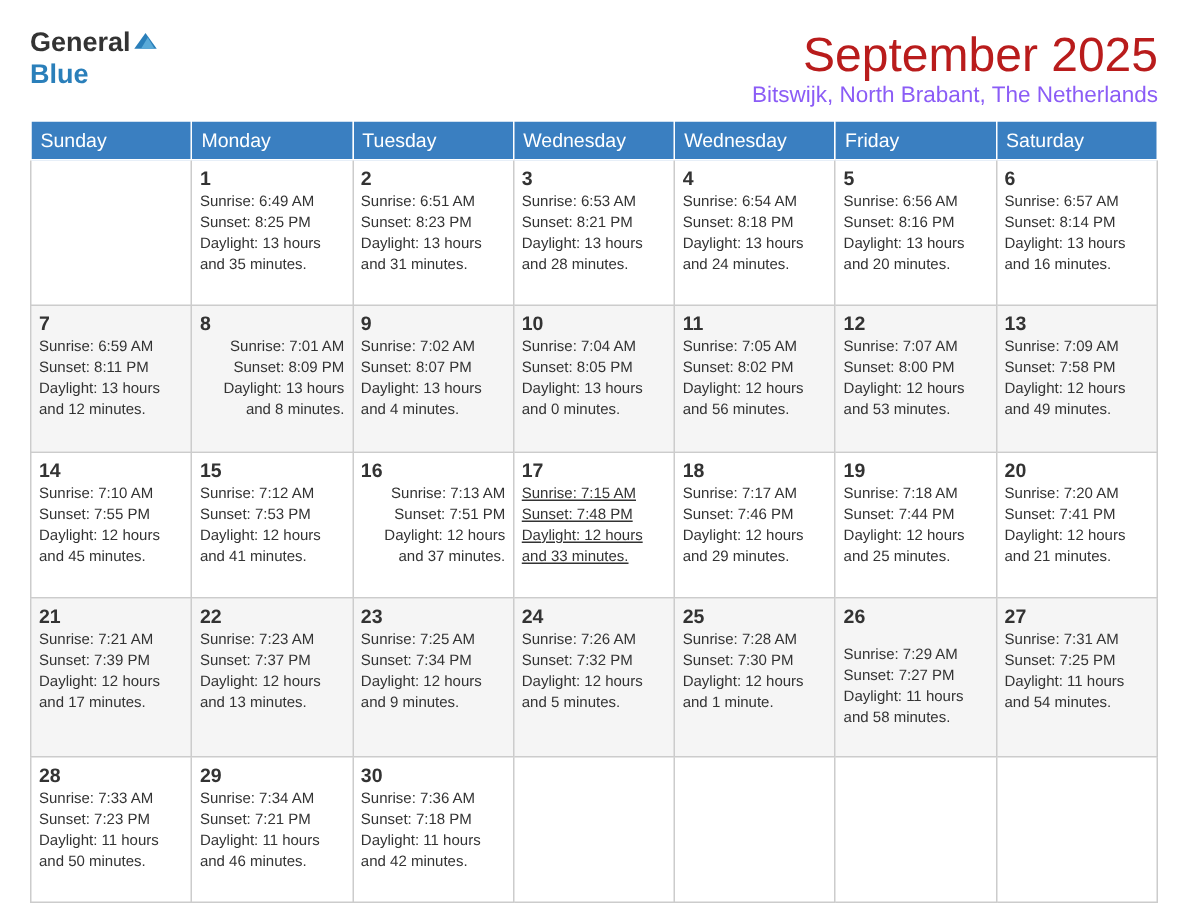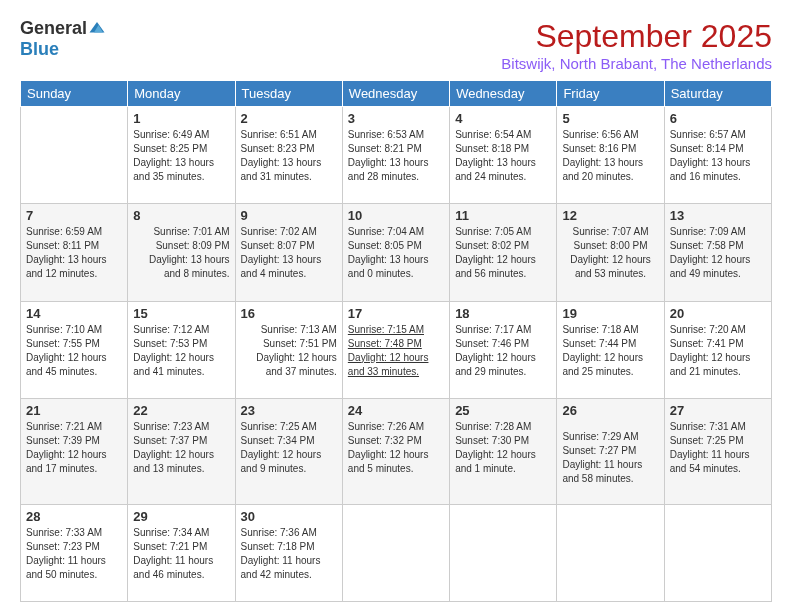--- a/index.html
+++ b/index.html
@@ -216,21 +216,21 @@
           </td>
           <td>
             <span class="day-number">11</span>
             <div class="day-info" style="white-space: pre-line;">Sunrise: 7:05 AM
 Sunset: 8:02 PM
 Daylight: 12 hours
 and 56 minutes.</div>
           </td>
           <td>
             <span class="day-number">12</span>
-            <div class="day-info" style="white-space: pre-line; text-align: center;">Sunrise: 7:07 AM
+            <div class="day-info" style="white-space: pre-line;">Sunrise: 7:07 AM
 Sunset: 8:00 PM
 Daylight: 12 hours
 and 53 minutes.</div>
           </td>
           <td>
             <span class="day-number">13</span>
             <div class="day-info" style="white-space: pre-line;">Sunrise: 7:09 AM
 Sunset: 7:58 PM
 Daylight: 12 hours
 and 49 minutes.</div>

